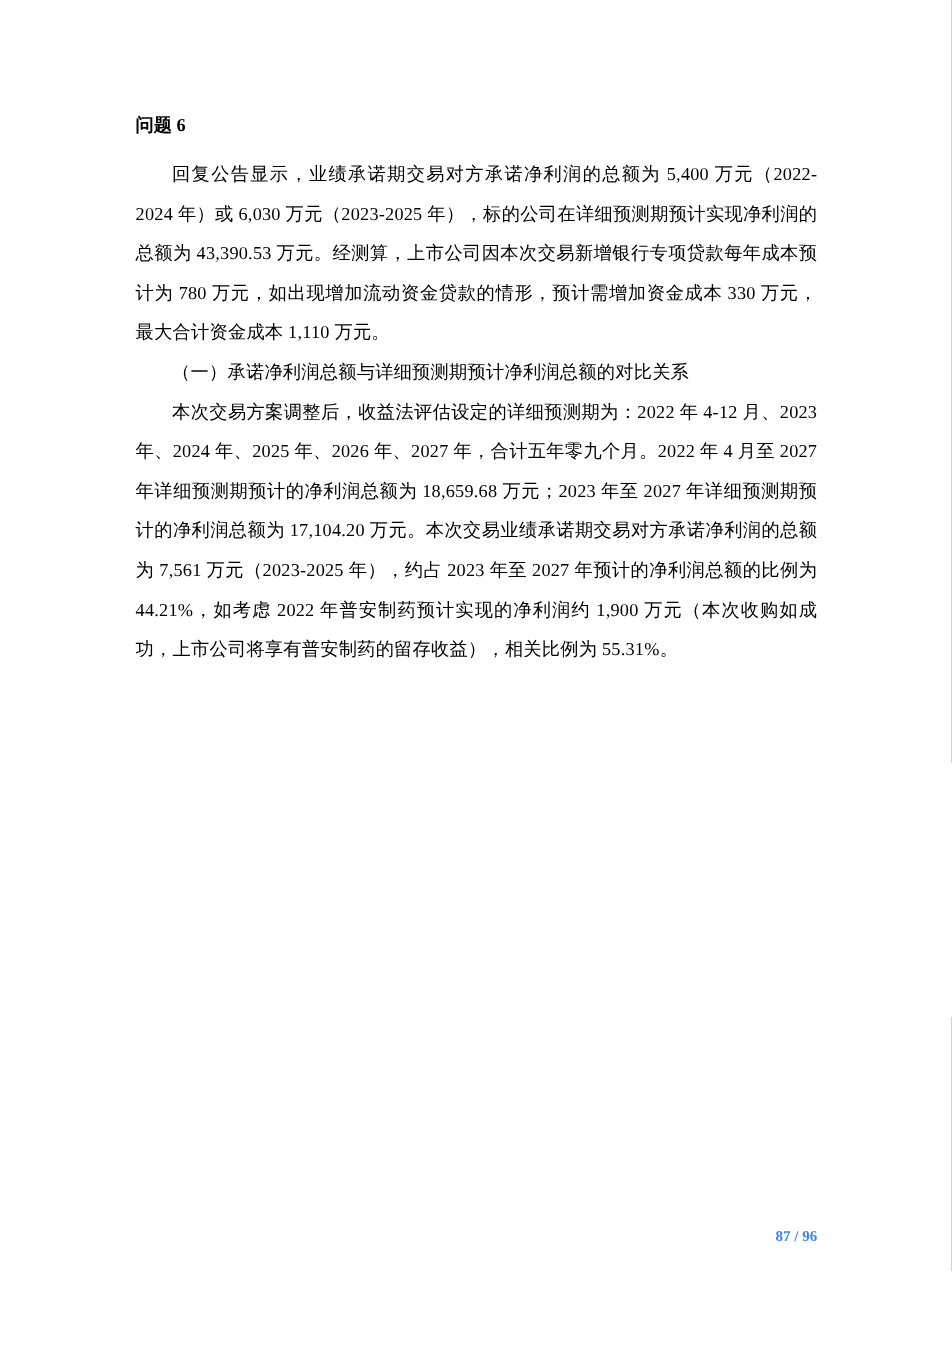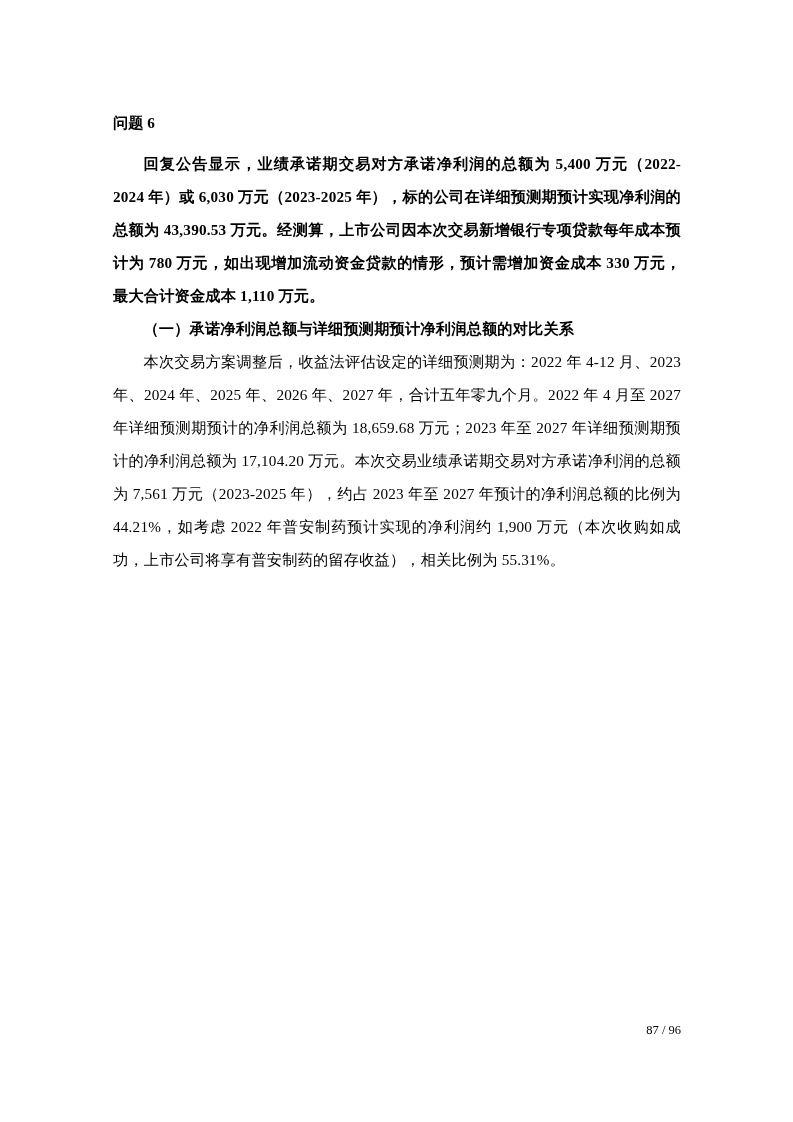--- a/index.html
+++ b/index.html
@@ -28,40 +28,39 @@
   .para {
     font-size: 15.2px;
     line-height: 33px;
     color: #000000;
     text-align: justify;
     text-justify: inter-ideograph;
     margin: 0 0 0 0;
     letter-spacing: 0.2px;
   }
   .bold {
-    font-weight: bold;
+    font-weight: normal;
   }
   .indent {
     text-indent: 2em;
   }
   .title-q {
     font-size: 15.2px;
     line-height: 33px;
     font-weight: bold;
     color: #000;
     margin-bottom: 8px;
-    margin-top: 18px;
   }
   .footer {
     position: absolute;
     right: 112px;
     bottom: 84px;
     font-size: 12.5px;
-    font-weight: normal;
-    color: #000000;
+    font-weight: bold;
+    color: #3b82f6;
     font-family: "Liberation Serif", serif;
   }
 </style>
 </head>
 <body>
 
 <div class="page">
   <div class="content">
 
     <div class="title-q">问题 6</div>

